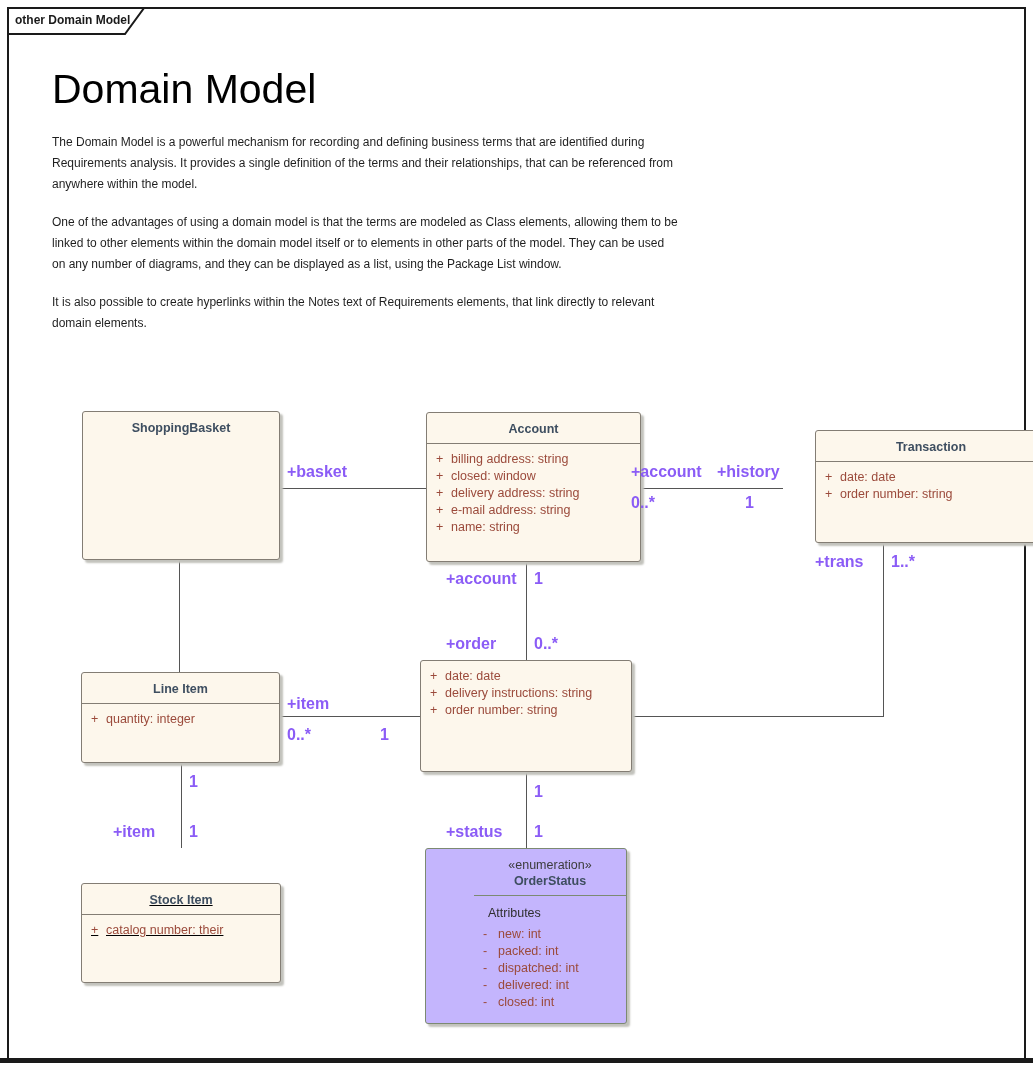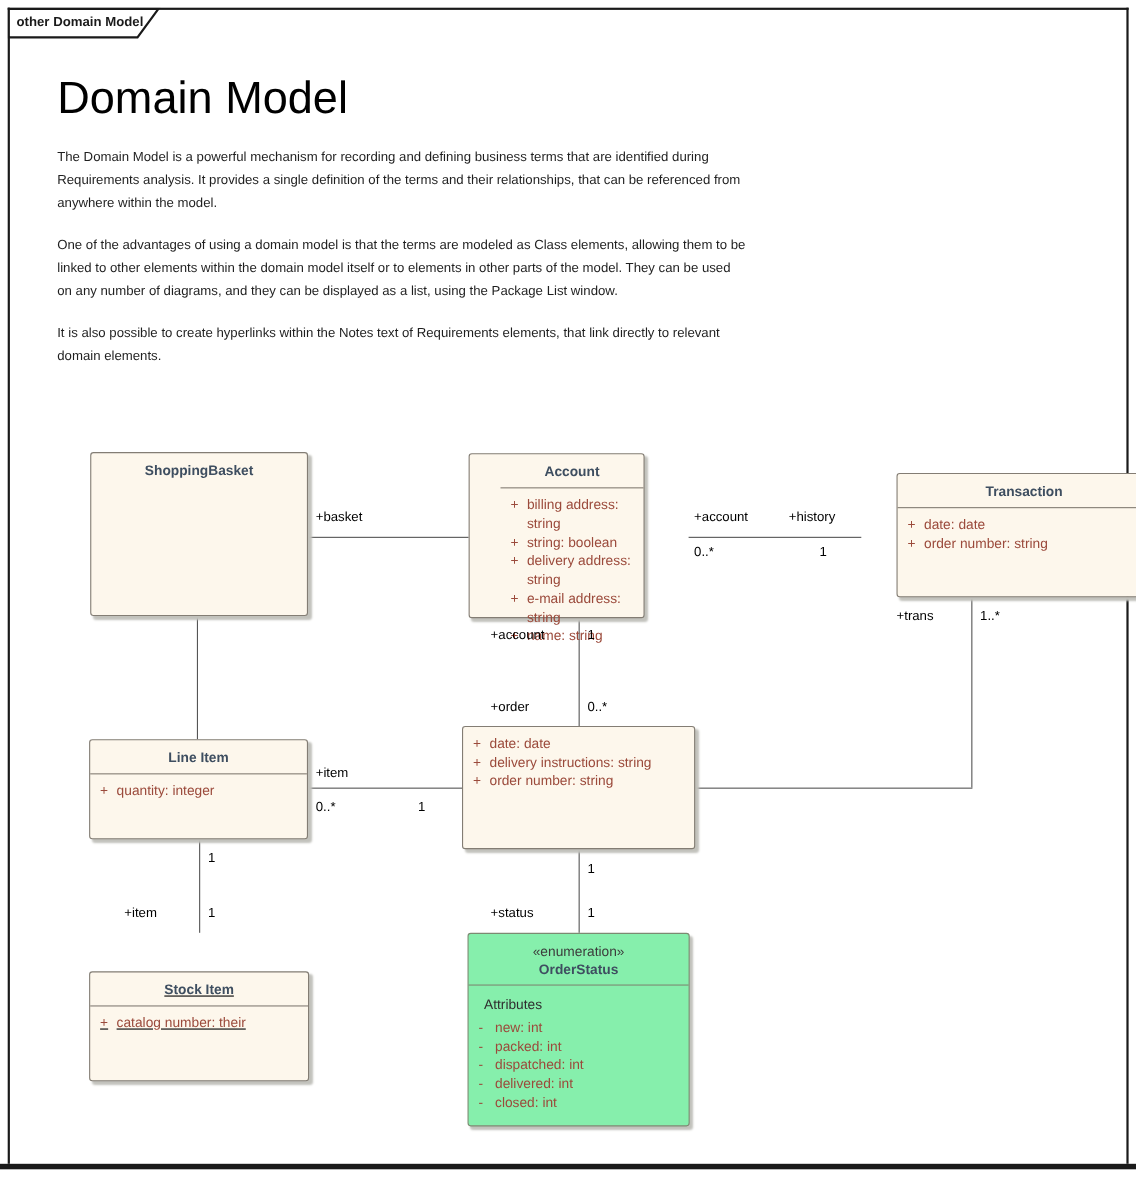--- a/index.html
+++ b/index.html
@@ -16,38 +16,38 @@
   .tab-label { position:absolute; left:15px; top:13px; font-size:12px; font-weight:bold; color:#1a1a1a; white-space:nowrap; }
 
   
   .page-title { position:absolute; left:52px; top:66px; font-size:41px; color:#000; white-space:nowrap; }
   .doc-text { position:absolute; left:52px; top:132px; width:860px; font-size:12px; line-height:21px; color:#1f1f1f; }
   .doc-text p { white-space:pre-line; margin:0 0 17px 0; }
 
   
   .uml-box { position:absolute; background:#fdf7ec; border:1px solid #837d74; border-radius:3px;
              box-shadow:3px 3px 2px #c2c2bc; z-index:2; }
-  .uml-box.enum { background:#86efac; border-color:#7c8a72; }
+  .uml-box.enum { background:#c4b5fd; border-color:#7c8a72;padding-left:48px; }
   .box-header { padding:9px 4px 7px 4px; text-align:center; font-size:12.5px; font-weight:bold;
                 color:#3e4e60; }
   .box-header.with-divider { border-bottom:1px solid #837d74; }
   .uml-box.enum .box-header.with-divider { border-bottom-color:#7c8a72; }
   .stereotype { font-weight:normal; color:#3c3c3c; display:block; margin-bottom:2px; }
   .attrs { padding:7px 4px 4px 0; }
   .attr-row { display:flex; font-size:12.5px; line-height:17px; color:#9b4a3b; }
   .attr-row .vis { width:24px; padding-left:9px; flex:none; }
   .section-label { font-size:12.5px; color:#2f2f2f; margin:10px 0 6px 14px; }
 
   
   .conn { position:absolute; background:#555; z-index:1; }
   .conn.h { height:1px; }
   .conn.v { width:1px; }
 
   
-  .clabel { position:absolute; font-size:12px; color:#000000; white-space:nowrap; z-index:3; }
+  .clabel { position:absolute; font-size:16px; color:#8b5cf6; white-space:nowrap; z-index:3;font-weight:bold; }
   .clabel.r { text-align:left; }
 </style>
 </head>
 <body>
 
 <div class="canvas">
 
   <div class="frame"></div>
   <div class="bottom-bar"></div>
 
@@ -99,30 +99,30 @@
   <div class="clabel r" style="left:113px; top:823px; width:60px;">+item</div>
   <div class="clabel" style="left:189px; top:823px;">1</div>
   <div class="clabel" style="left:534px; top:783px;">1</div>
   <div class="clabel r" style="left:446px; top:823px; width:72px;">+status</div>
   <div class="clabel" style="left:534px; top:823px;">1</div>
 
   <div class="uml-box" style="left:82px; top:411px; width:198px; height:149px;">
     <div class="box-header">ShoppingBasket</div>
   </div>
 
-  <div class="uml-box" style="left:426px; top:412px; width:160px; height:150px;padding-left:28px;">
+  <div class="uml-box" style="left:426px; top:412px; width:215px; height:150px;">
     <div class="box-header with-divider">Account</div>
     <div class="attrs">
       <div class="attr-row">
           <span class="vis">+</span>
           <span>billing address: string</span>
         </div>
       <div class="attr-row">
           <span class="vis">+</span>
-          <span>string: boolean</span>
+          <span>closed: window</span>
         </div>
       <div class="attr-row">
           <span class="vis">+</span>
           <span>delivery address: string</span>
         </div>
       <div class="attr-row">
           <span class="vis">+</span>
           <span>e-mail address: string</span>
         </div>
       <div class="attr-row">

